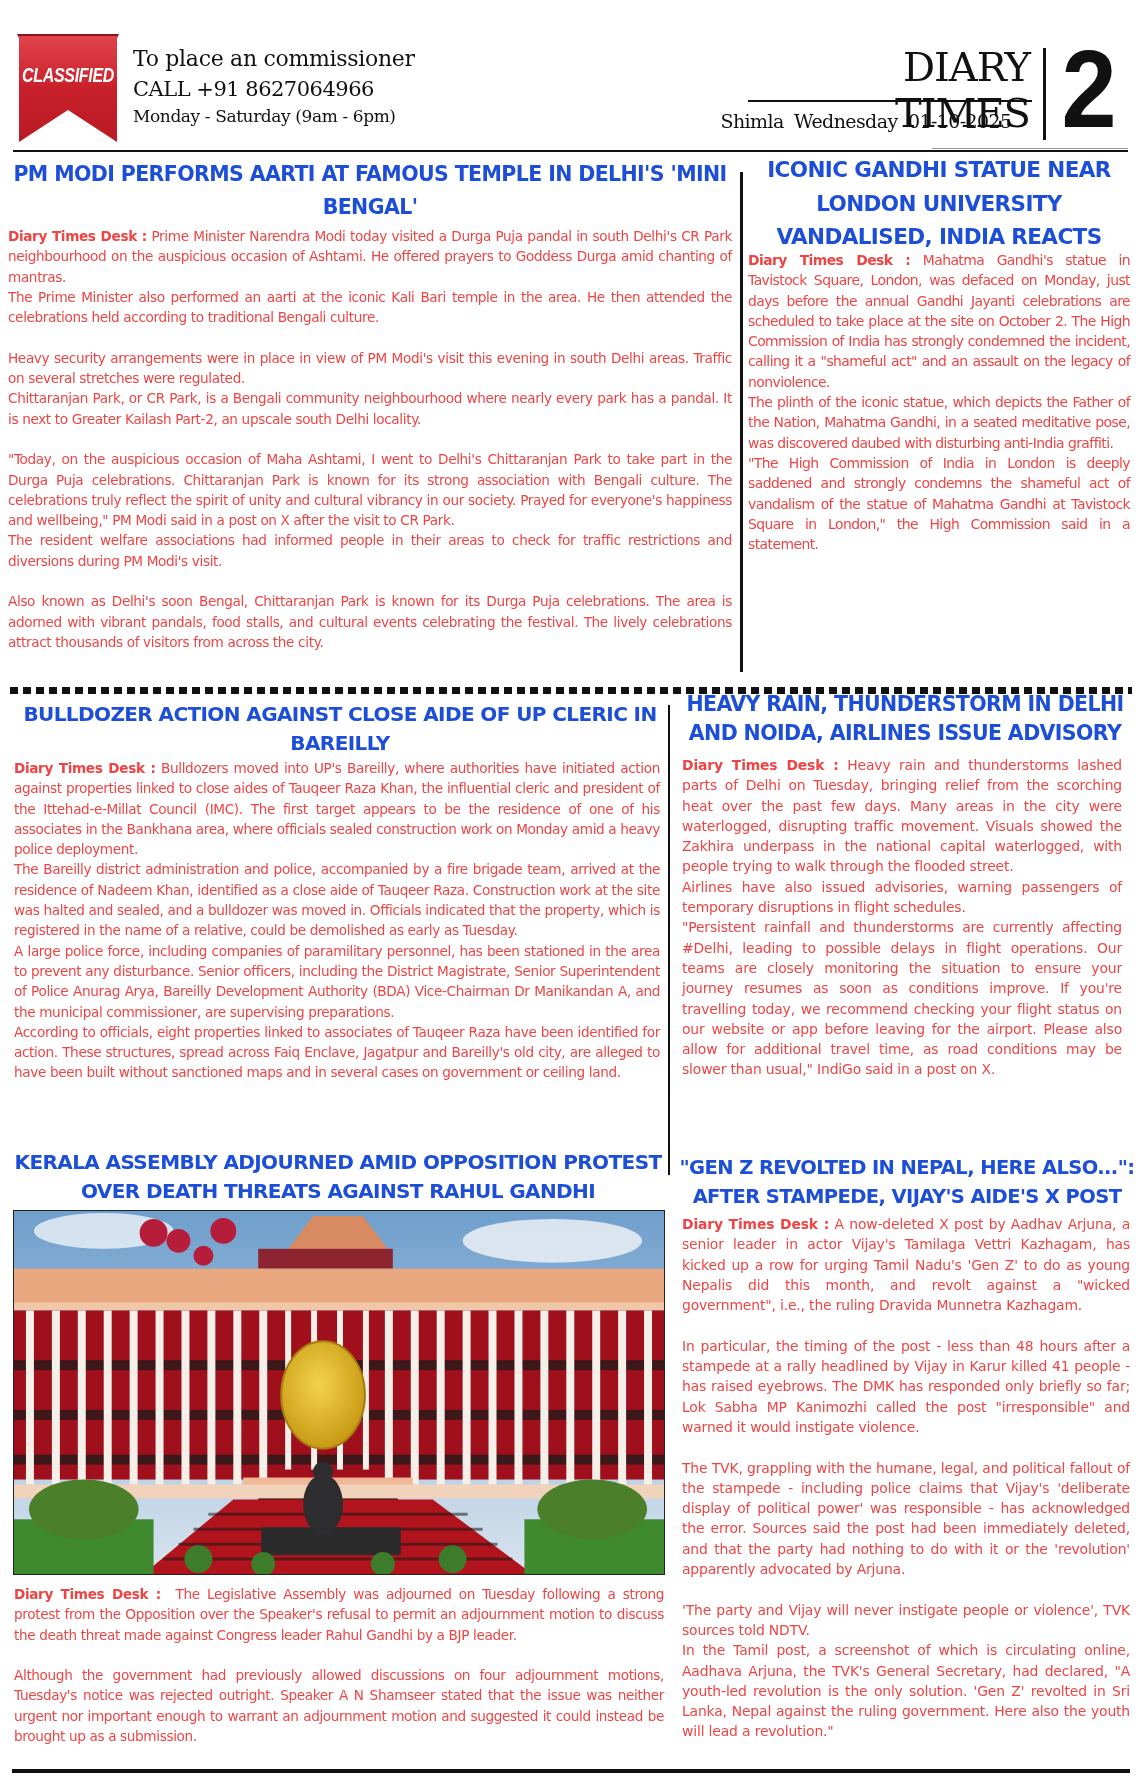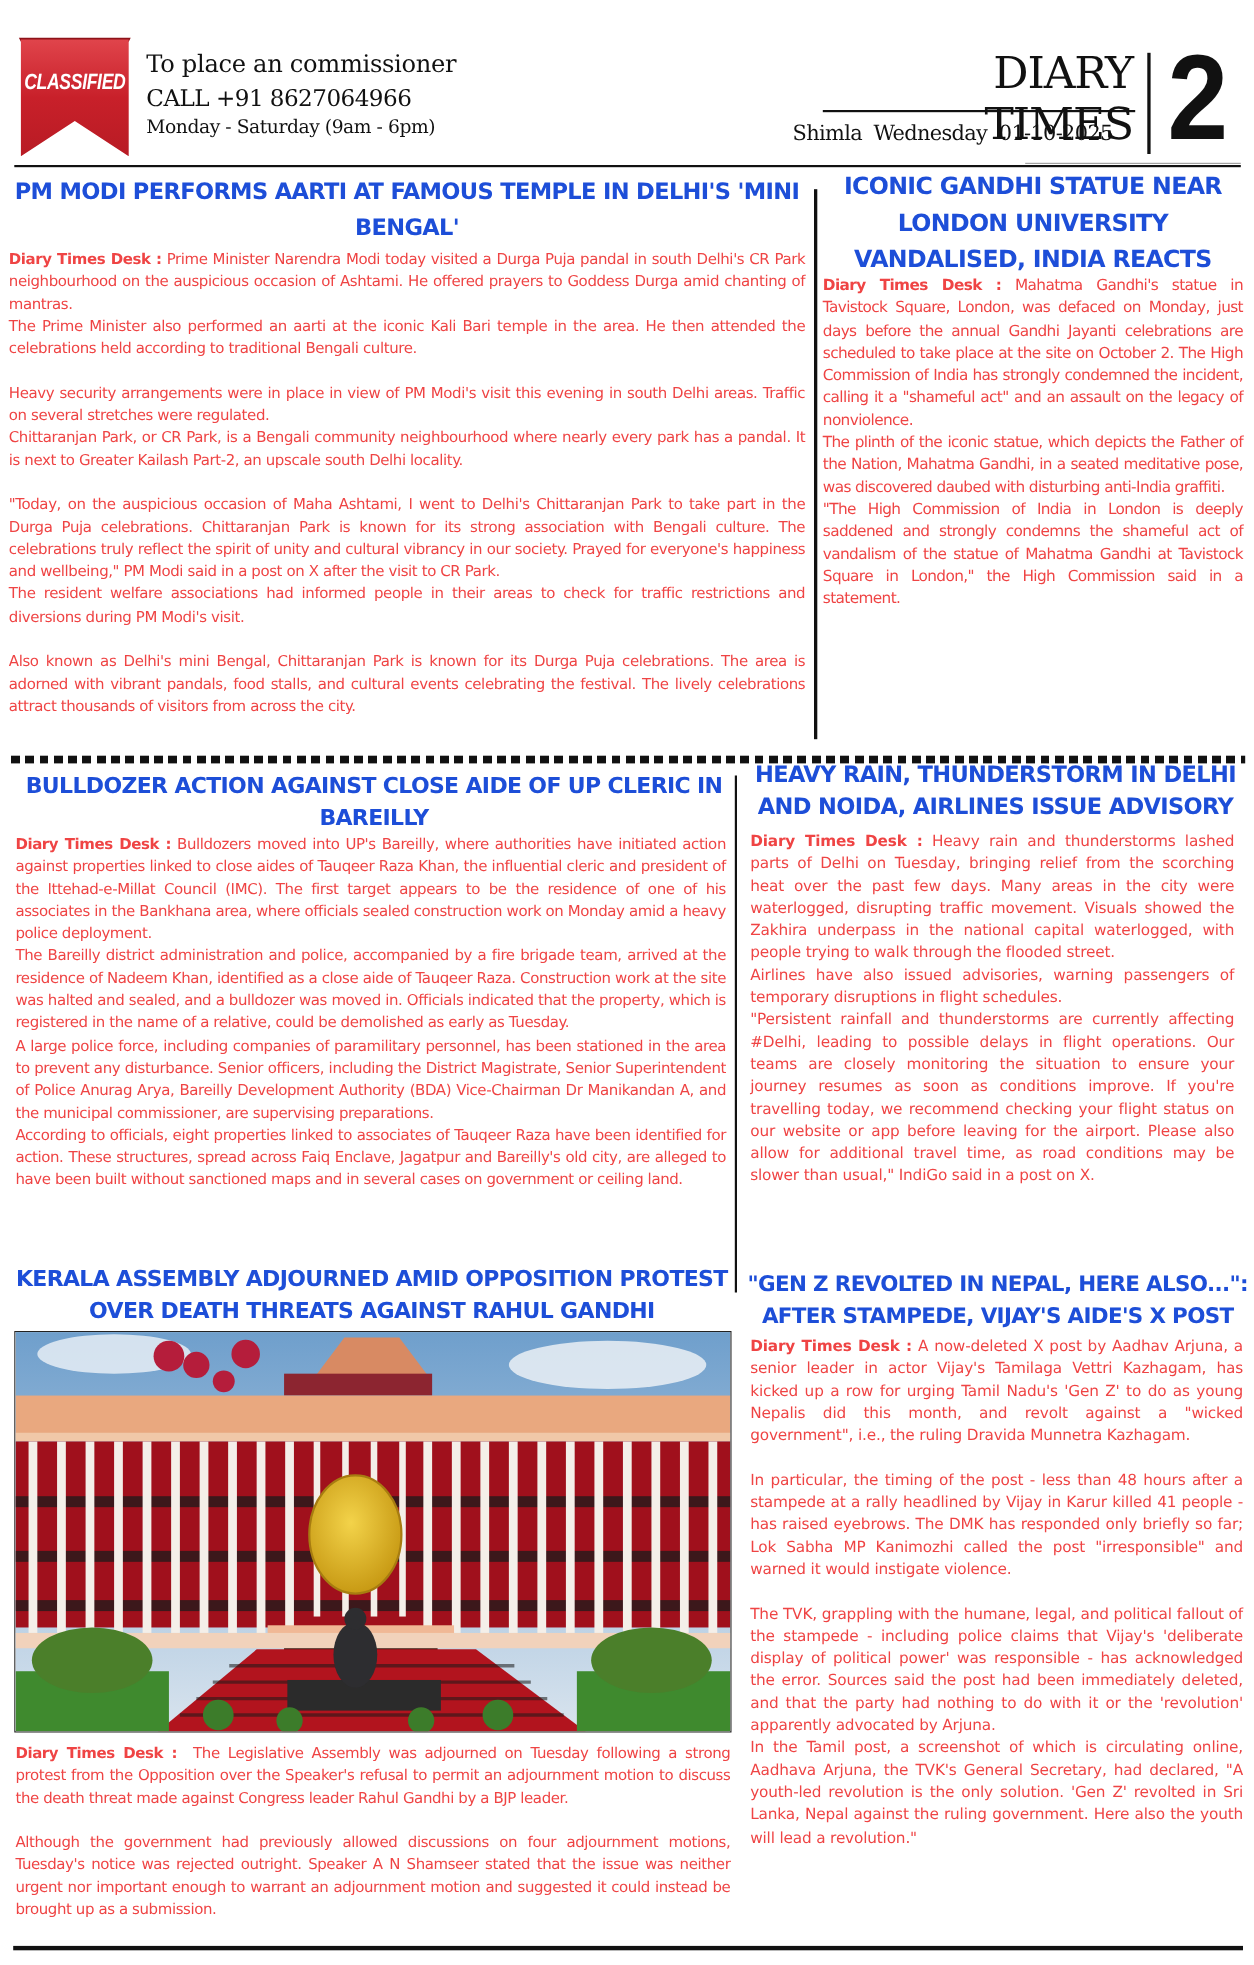--- a/index.html
+++ b/index.html
@@ -107,21 +107,21 @@
 <div class="abs rule-thick" style="left:13px; top:150px; width:1115px; height:2px;"></div>
 
 <div class="abs headline" style="left:8px; top:158px; width:724px; font-size:20.5px; line-height:33px;">PM MODI PERFORMS AARTI AT FAMOUS TEMPLE IN DELHI'S 'MINI BENGAL'</div>
 <div class="abs body-text" style="left:8px; top:226px; width:724px;">
   <p><span class="desk">Diary Times Desk :</span> <span>Prime Minister Narendra Modi today visited a Durga Puja pandal in south Delhi's CR Park neighbourhood on the auspicious occasion of Ashtami. He offered prayers to Goddess Durga amid chanting of mantras.</span></p>
   <p>The Prime Minister also performed an aarti at the iconic Kali Bari temple in the area. He then attended the celebrations held according to traditional Bengali culture.</p>
   <p class="gap">Heavy security arrangements were in place in view of PM Modi's visit this evening in south Delhi areas. Traffic on several stretches were regulated.</p>
   <p>Chittaranjan Park, or CR Park, is a Bengali community neighbourhood where nearly every park has a pandal. It is next to Greater Kailash Part-2, an upscale south Delhi locality.</p>
   <p class="gap">"Today, on the auspicious occasion of Maha Ashtami, I went to Delhi's Chittaranjan Park to take part in the Durga Puja celebrations. Chittaranjan Park is known for its strong association with Bengali culture. The celebrations truly reflect the spirit of unity and cultural vibrancy in our society. Prayed for everyone's happiness and wellbeing," PM Modi said in a post on X after the visit to CR Park.</p>
   <p>The resident welfare associations had informed people in their areas to check for traffic restrictions and diversions during PM Modi's visit.</p>
-  <p class="gap">Also known as Delhi's mini Bengal, Chittaranjan Park is known for its Durga Puja celebrations. The area is adorned with vibrant pandals, food stalls, and cultural events celebrating the festival. The lively celebrations attract thousands of visitors from across the city.</p>
+  <p class="gap">Also known as Delhi's soon Bengal, Chittaranjan Park is known for its Durga Puja celebrations. The area is adorned with vibrant pandals, food stalls, and cultural events celebrating the festival. The lively celebrations attract thousands of visitors from across the city.</p>
 </div>
 
 <div class="abs rule-v" style="left:740px; top:172px; height:500px;"></div>
 
 <div class="abs headline" style="left:744px; top:153px; width:390px; font-size:21.5px; line-height:33.5px;">ICONIC GANDHI STATUE NEAR LONDON UNIVERSITY VANDALISED, INDIA REACTS</div>
 <div class="abs body-text narrow" style="left:748px; top:250px; width:382px;">
   <p><span class="desk">Diary Times Desk :</span> <span>Mahatma Gandhi's statue in Tavistock Square, London, was defaced on Monday, just days before the annual Gandhi Jayanti celebrations are scheduled to take place at the site on October 2. The High Commission of India has strongly condemned the incident, calling it a "shameful act" and an assault on the legacy of nonviolence.</span></p>
   <p>The plinth of the iconic statue, which depicts the Father of the Nation, Mahatma Gandhi, in a seated meditative pose, was discovered daubed with disturbing anti-India graffiti.</p>
   <p>"The High Commission of India in London is deeply saddened and strongly condemns the shameful act of vandalism of the statue of Mahatma Gandhi at Tavistock Square in London," the High Commission said in a statement.</p>
 </div>
@@ -233,16 +233,17 @@
 <div class="abs body-text" style="left:14px; top:1584px; width:650px;">
   <p><span class="desk">Diary Times Desk :</span>&nbsp; <span>The Legislative Assembly was adjourned on Tuesday following a strong protest from the Opposition over the Speaker's refusal to permit an adjournment motion to discuss the death threat made against Congress leader Rahul Gandhi by a BJP leader.</span></p>
   <p class="gap">Although the government had previously allowed discussions on four adjournment motions, Tuesday's notice was rejected outright. Speaker A N Shamseer stated that the issue was neither urgent nor important enough to warrant an adjournment motion and suggested it could instead be brought up as a submission.</p>
 </div>
 
 <div class="abs headline" style="left:676px; top:1153px; width:462px; font-size:19.5px; line-height:29px;">"GEN Z REVOLTED IN NEPAL, HERE ALSO...": AFTER STAMPEDE, VIJAY'S AIDE'S X POST</div>
 <div class="abs body-text rightcol" style="left:682px; top:1214px; width:448px;">
   <p><span class="desk">Diary Times Desk :</span> <span>A now-deleted X post by Aadhav Arjuna, a senior leader in actor Vijay's Tamilaga Vettri Kazhagam, has kicked up a row for urging Tamil Nadu's 'Gen Z' to do as young Nepalis did this month, and revolt against a "wicked government", i.e., the ruling Dravida Munnetra Kazhagam.</span></p>
   <p class="gap">In particular, the timing of the post - less than 48 hours after a stampede at a rally headlined by Vijay in Karur killed 41 people - has raised eyebrows. The DMK has responded only briefly so far; Lok Sabha MP Kanimozhi called the post "irresponsible" and warned it would instigate violence.</p>
   <p class="gap">The TVK, grappling with the humane, legal, and political fallout of the stampede - including police claims that Vijay's 'deliberate display of political power' was responsible - has acknowledged the error. Sources said the post had been immediately deleted, and that the party had nothing to do with it or the 'revolution' apparently advocated by Arjuna.</p>
+  <p class="gap">'The party and Vijay will never instigate people or violence', TVK sources told NDTV.</p>
   <p>In the Tamil post, a screenshot of which is circulating online, Aadhava Arjuna, the TVK's General Secretary, had declared, "A youth-led revolution is the only solution. 'Gen Z' revolted in Sri Lanka, Nepal against the ruling government. Here also the youth will lead a revolution."</p>
 </div>
 
 <div class="abs rule-thick" style="left:12px; top:1769px; width:1118px; height:4px;"></div>
 
 </body></html>

